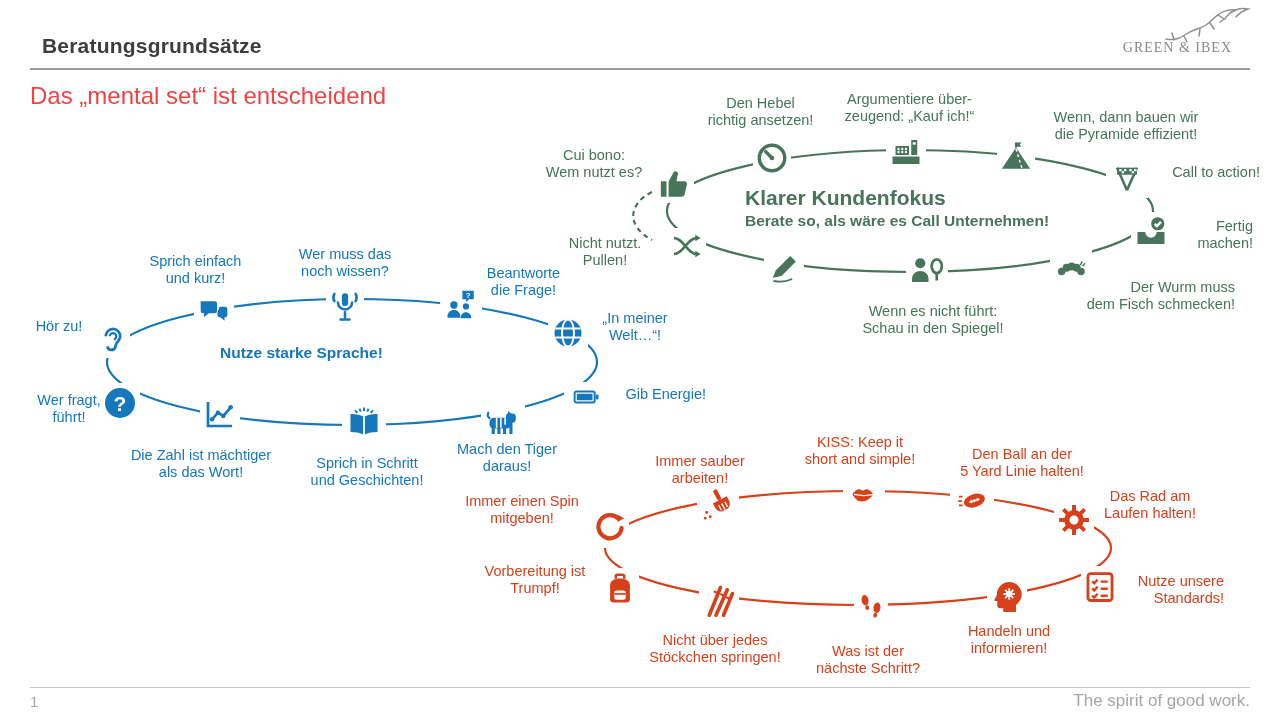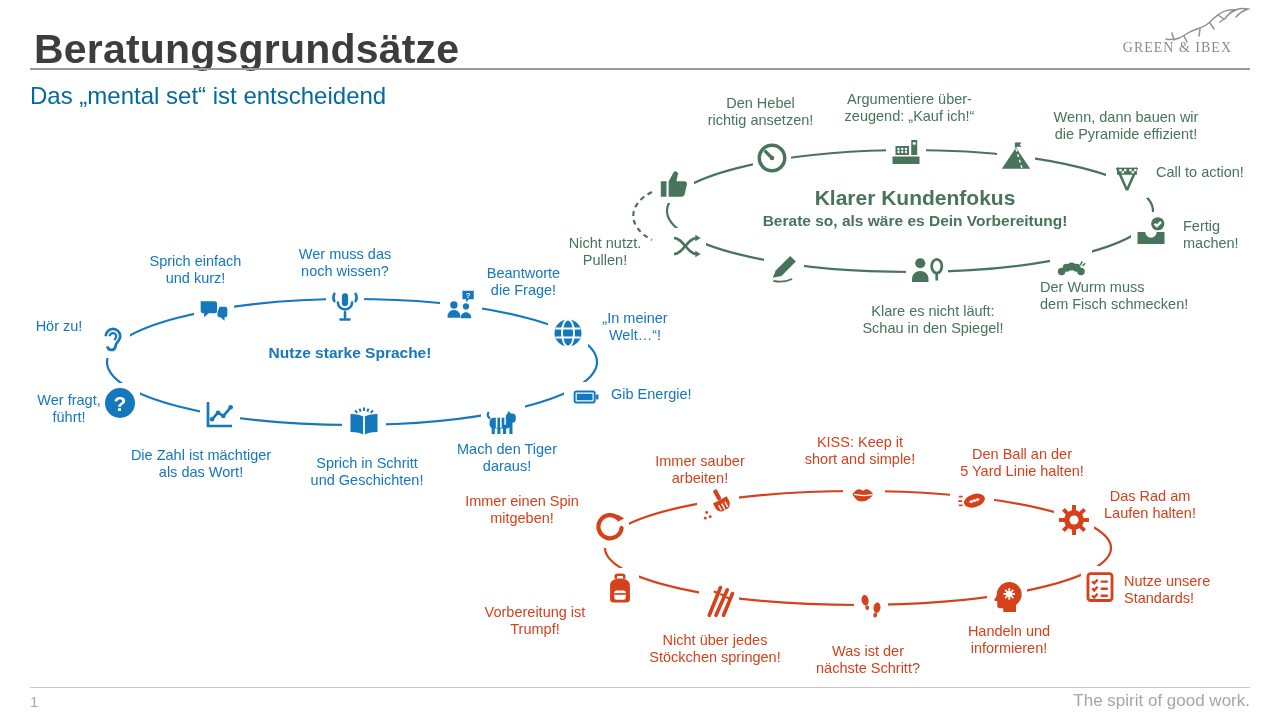--- a/index.html
+++ b/index.html
@@ -1,33 +1,33 @@
 <!DOCTYPE html>
 <html><head>
 <meta charset="utf-8">
 <style>
   html,body{margin:0;padding:0;background:#fff;}
   body{width:1280px;height:720px;font-family:"Liberation Sans",sans-serif;overflow:hidden;}
   .slide{position:relative;width:1280px;height:720px;background:#fff;}
   .abs{position:absolute;}
-  h1{position:absolute;left:30px;top:22px;margin:4px;font-size:41px;font-weight:700;color:#3d3d3d;letter-spacing:.2px;}
+  h1{position:absolute;left:30px;top:22px;margin:12px;font-size:21px;font-weight:700;color:#3d3d3d;letter-spacing:.2px;}
   .header-rule{position:absolute;left:30px;top:68px;width:1220px;border-top:2px solid #9b9b9b;}
-  h2{position:absolute;left:30px;top:82px;margin:0;font-size:24px;font-weight:400;color:#0369a1;}
+  h2{position:absolute;left:30px;top:82px;margin:0;font-size:24px;font-weight:400;color:#ef4444;}
   .footer-rule{position:absolute;left:30px;top:687px;width:1220px;border-top:1.5px solid #c6c6c6;}
   .page-num{position:absolute;left:30px;top:693px;font-size:15px;color:#a6a6a6;}
   .tagline{position:absolute;right:30px;top:691px;font-size:17px;color:#a6a6a6;}
   .logo-text{position:absolute;right:48px;top:40px;font-family:"Liberation Serif",serif;font-size:14px;letter-spacing:1px;color:#8a8a8a;white-space:nowrap;}
   .bg-lines{position:absolute;left:0;top:0;}
   .lbl{position:absolute;font-size:14.5px;line-height:1.15;text-align:center;white-space:pre-line;}
-  .ta-l{text-align:left;}
+  .ta-l{text-align:right;}
   .g{color:#47745a;}
   .b{color:#1577bc;}
   .r{color:#d6411c;}
   .icon{position:absolute;background:#fff;padding:2px;line-height:0;}
-  .gtitle{position:absolute;text-align:center;}
+  .gtitle{position:absolute;text-align:left;}
   .gtitle .t1{font-size:21px;font-weight:700;}
   .gtitle .t2{font-size:15.5px;font-weight:700;margin-top:2px;}
 </style>
 </head>
 <body>
 
 <div class="slide">
 
   <h1>Beratungsgrundsätze</h1>
 
@@ -51,28 +51,30 @@
     <g fill="none" stroke-width="2.2">
       <ellipse cx="910" cy="211" rx="243" ry="61" stroke="#47745a"></ellipse>
       <path d="M652 192C628 204 626 226 652 240" stroke="#47745a" stroke-dasharray="5 4"></path>
       <ellipse cx="352" cy="362" rx="245" ry="63" stroke="#1577bc"></ellipse>
       <ellipse cx="858" cy="548" rx="253" ry="57" stroke="#d6411c"></ellipse>
     </g>
   </svg>
 
   <div class="gtitle g" style="left:745px;top:186px;width:340px">
     <div class="t1">Klarer Kundenfokus</div>
-    <div class="t2">Berate so, als wäre es Dein Vorbereitung!</div>
+    <div class="t2">Berate so, als wäre es Call Unternehmen!</div>
   </div>
 
   <div class="icon g" style="left:656px;top:165px">
     <svg viewBox="0 0 24 24" width="34" height="34">
         <path fill="currentColor" d="M2 10h4v11H2zM7.5 21h9.2c1 0 1.9-.7 2.1-1.7l1.6-7A1.8 1.8 0 0 0 18.6 10H13l.9-4.3A1.7 1.7 0 0 0 10.8 4L7.5 10.2z"></path>
       </svg>
   </div>
+  <div class="lbl g" style="left:538px;top:147px;width:112px">Cui bono:
+Wem nutzt es?</div>
 
   <div class="icon g" style="left:753px;top:139px">
     <svg viewBox="0 0 24 24" width="34" height="34">
         <circle cx="12" cy="12" r="9" fill="none" stroke="currentColor" stroke-width="2.4"></circle>
         <path d="M12 12L7.5 7.5" stroke="currentColor" stroke-width="2.4" stroke-linecap="round"></path>
         <circle cx="12" cy="12" r="1.6" fill="currentColor"></circle>
       </svg>
   </div>
   <div class="lbl g" style="left:698px;top:95px;width:125px">Den Hebel
 richtig ansetzen!</div>
@@ -156,21 +158,21 @@
   <div class="icon g" style="left:906px;top:250px">
     <svg viewBox="0 0 24 24" width="38" height="36">
         <g fill="currentColor">
           <circle cx="7.5" cy="7.5" r="3.4"></circle>
           <path d="M2 18c0-3.2 2.4-5.4 5.5-5.4S13 14.8 13 18v2H2z"></path>
         </g>
         <ellipse cx="18.5" cy="9.5" rx="3.4" ry="4.6" fill="none" stroke="currentColor" stroke-width="1.8"></ellipse>
         <path d="M18.5 14.5v4.5" stroke="currentColor" stroke-width="1.8"></path>
       </svg>
   </div>
-  <div class="lbl g" style="left:853px;top:303px;width:160px">Klare es nicht läuft:
+  <div class="lbl g" style="left:853px;top:303px;width:160px">Wenn es nicht führt:
 Schau in den Spiegel!</div>
 
   <div class="icon g" style="left:764px;top:252px">
     <svg viewBox="0 0 24 24" width="36" height="30">
         <path fill="currentColor" d="M3 19l2.5-6L17 1.5 21.5 6 10 17.5 3 19z"></path>
         <path d="M3.5 21.5c5 1.2 10 .8 15-1.5" stroke="currentColor" stroke-width="1.4" fill="none"></path>
       </svg>
   </div>
 
   <div class="icon g" style="left:666px;top:228px">
@@ -439,20 +441,20 @@
 Stöckchen springen!</div>
 
   <div class="icon r" style="left:601px;top:568px">
     <svg viewBox="0 0 24 24" width="34" height="38">
         <path fill="currentColor" d="M5 9.5C5 6 8 4.5 12 4.5S19 6 19 9.5V19a2.5 2.5 0 0 1-2.5 2.5h-9A2.5 2.5 0 0 1 5 19z"></path>
         <path d="M9 4.8V3.4A1.4 1.4 0 0 1 10.4 2h3.2A1.4 1.4 0 0 1 15 3.4v1.4" stroke="currentColor" stroke-width="1.8" fill="none"></path>
         <rect x="8" y="13" width="8" height="6.5" rx="1.4" fill="#fff"></rect>
         <path d="M8 15.5h8" stroke="currentColor" stroke-width="1.2"></path>
       </svg>
   </div>
-  <div class="lbl r" style="left:476px;top:604px;width:118px">Vorbereitung ist
+  <div class="lbl r" style="left:476px;top:563px;width:118px">Vorbereitung ist
 Trumpf!</div>
 
   <div class="footer-rule"></div>
   <div class="page-num">1</div>
   <div class="tagline">The spirit of good work.</div>
 
 </div>
 
 </body></html>

